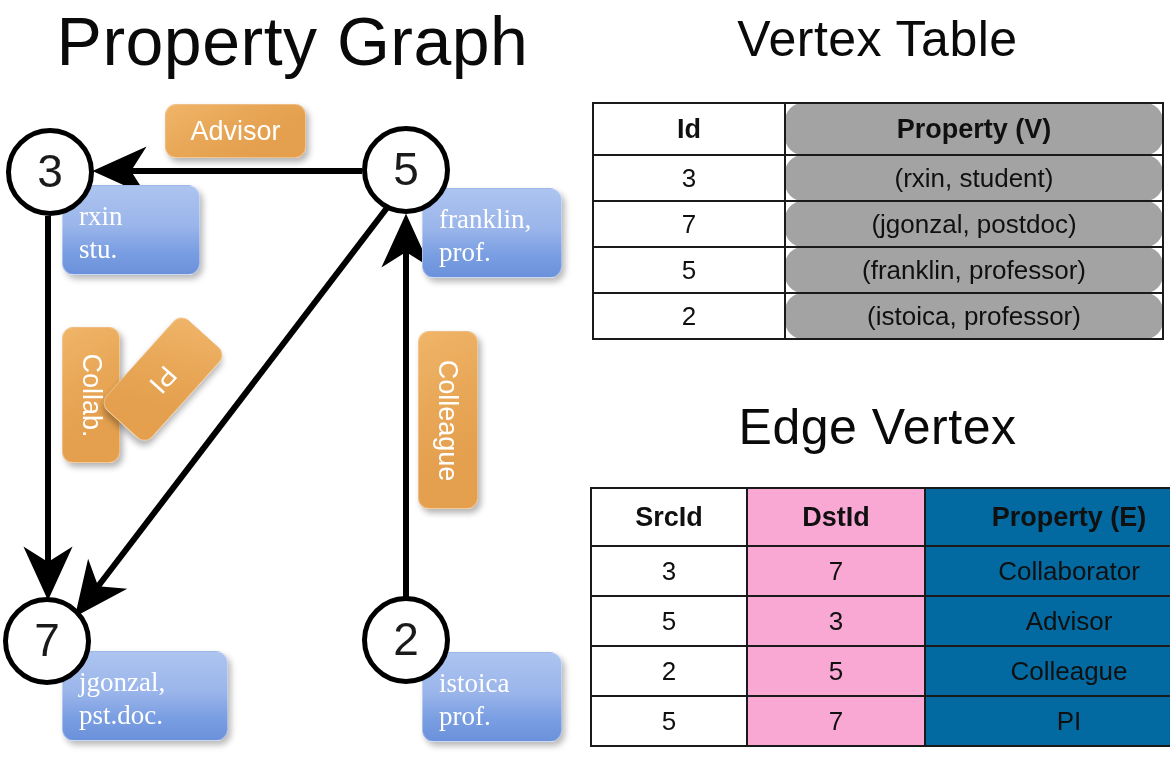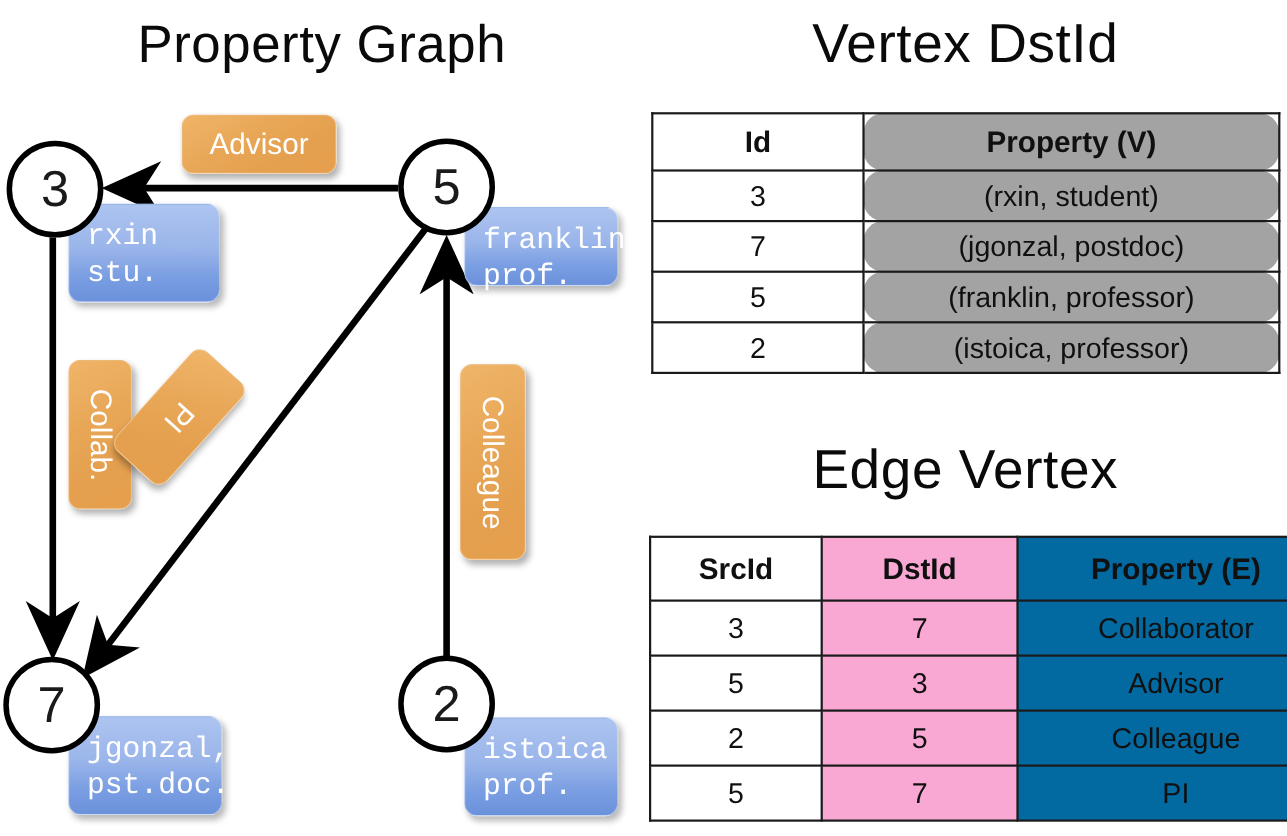--- a/index.html
+++ b/index.html
@@ -21,21 +21,21 @@
     position: absolute;
     font-family: "Liberation Sans", sans-serif;
     font-weight: 300;
     color: #0a0a0a;
     white-space: nowrap;
     letter-spacing: 0.5px;
   }
   #title-property-graph {
     left: 0px; top: 8px; width: 585px;
     text-align: center;
-    font-size: 48px;
+    font-size: 68px;
     line-height: 66px;
   }
   #title-vertex-table {
     left: 585px; top: 8px; width: 585px;
     text-align: center;
     font-size: 50px;
     line-height: 62px;
   }
   #title-edge-table {
     left: 585px; top: 396px; width: 585px;
@@ -82,31 +82,31 @@
   #node-7 { left: 3px;   top: 597px; }
   #node-2 { left: 362px; top: 596px; }
 
   
   .vbox {
     position: absolute;
     border-radius: 12px;
     background: linear-gradient(180deg, #adc4f0 0%, #9ab5ea 45%, #7a9ee2 75%, #6b91db 100%);
     box-shadow: 3px 4px 6px rgba(0,0,0,0.28);
     color: #ffffff;
-    font-family: Liberation Mono, monospace;
+    font-family: Liberation Serif, serif;
     font-weight: 300;
     font-size: 27px;
     line-height: 33px;
     box-sizing: border-box;
     padding: 14px 0 0 16px;
     border: 1px solid rgba(255,255,255,0.35);
   }
   #vbox-rxin     { left: 62px;  top: 185px; width: 138px; height: 90px; }
-  #vbox-franklin { left: 422px; top: 188px; width: 140px; height: 72px; }
-  #vbox-jgonzal  { left: 62px;  top: 651px; width: 140px; height: 90px; text-align: center; }
+  #vbox-franklin { left: 422px; top: 188px; width: 140px; height: 90px; }
+  #vbox-jgonzal  { left: 62px;  top: 651px; width: 166px; height: 90px; }
   #vbox-istoica  { left: 422px; top: 652px; width: 140px; height: 90px; }
 
   
   .ebox {
     position: absolute;
     border-radius: 11px;
     background: linear-gradient(150deg, #f0b569 0%, #e8a757 40%, #e4a04f 70%, #e59f4d 100%);
     box-shadow: 3px 4px 6px rgba(0,0,0,0.30);
     color: #ffffff;
     font-family: "Liberation Sans", sans-serif;
@@ -178,21 +178,21 @@
   #edge-table th { height: 56px; font-size: 27px; }
   #edge-table .col-src { width: 154px; background: #ffffff; }
   #edge-table .col-dst { width: 176px; background: #f9a8d4; }
   #edge-table .col-eprop { background: #0369a1; }
 </style>
 </head>
 <body>
 
 <div class="title" id="title-property-graph">Property Graph</div>
 
-<div class="title" id="title-vertex-table">Vertex DstId</div>
+<div class="title" id="title-vertex-table">Vertex Table</div>
 
 <div class="title" id="title-edge-table">Edge Vertex</div>
 
 <div id="graph-panel">
 
   <svg id="graph-edges" viewBox="0 0 585 760">
     <defs>
       <marker id="arrowhead" markerWidth="9" markerHeight="9" refX="7.6" refY="4.5" orient="auto" markerUnits="strokeWidth">
         <path d="M 0 0.4 L 9 4.5 L 0 8.6 L 2.6 4.5 Z" fill="#000000"></path>
       </marker>

